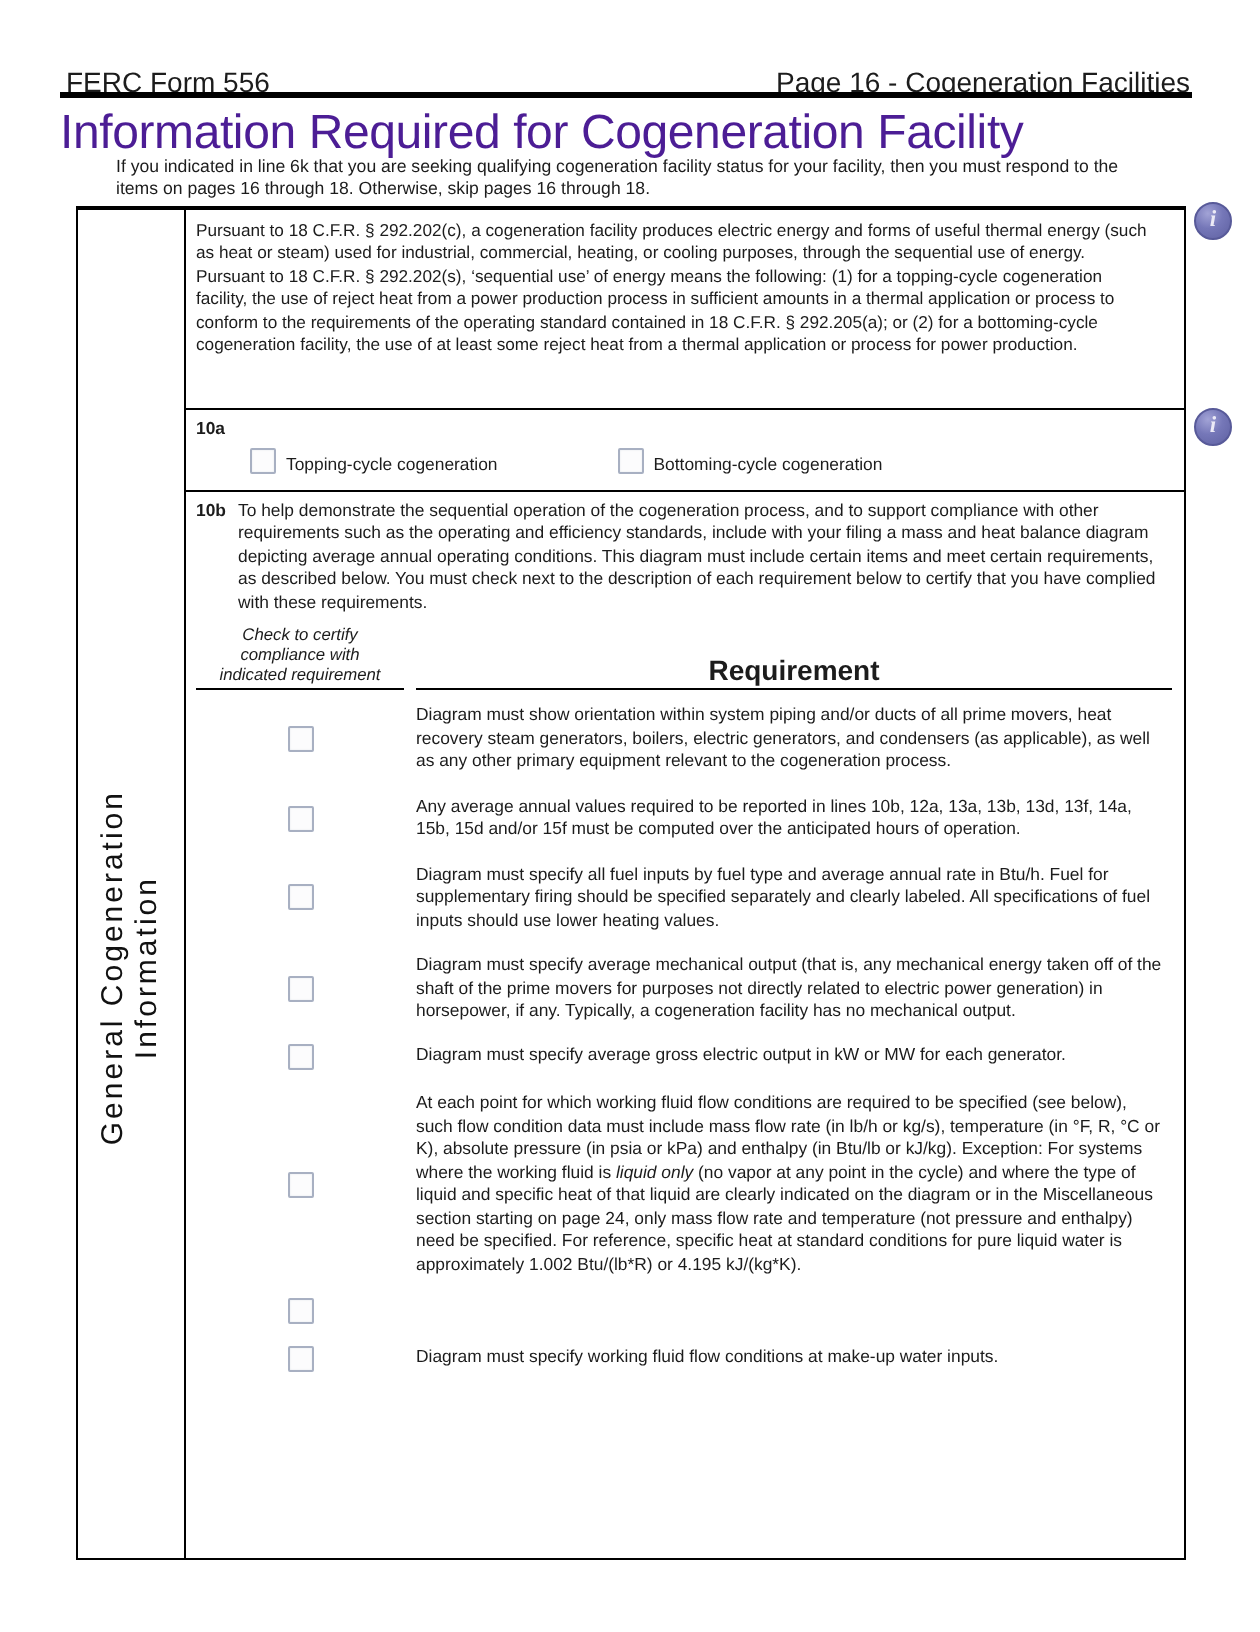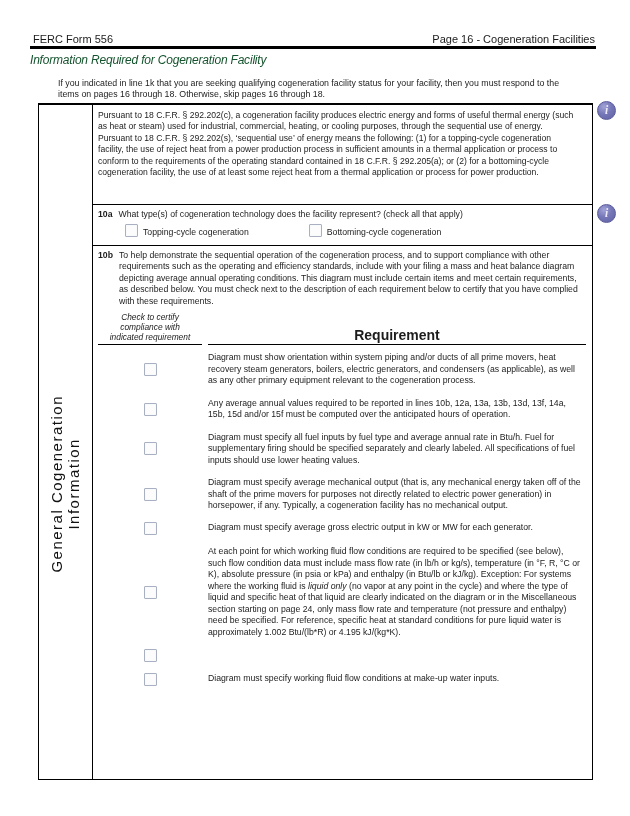--- a/index.html
+++ b/index.html
@@ -4,28 +4,28 @@
 <style>
   html,body{margin:0;padding:0;}
   body{
     width:630px;height:816px;background:#ffffff;position:relative;
     font-family:"Liberation Sans", sans-serif;color:#1c1c1c;
     -webkit-font-smoothing:antialiased;
   }
   .hdr{
     position:absolute;top:33px;left:33px;width:562px;
     display:flex;justify-content:space-between;
-    font-size:11px;color:#1c1c1c;
+    font-size:14px;color:#1c1c1c;
   }
   .hdr-rule{
     position:absolute;top:46px;left:30px;width:566px;height:2.6px;background:#000;
   }
   .page-title{
     position:absolute;top:53px;left:30px;
-    font-size:12px;letter-spacing:-0.2px;color:#14532d;font-style:italic;
+    font-size:24px;letter-spacing:-0.2px;color:#4c1d95;
   }
   .page-instr{
     position:absolute;top:78px;left:58px;width:522px;
     font-size:8.8px;line-height:1.3;
   }
   .main-table{
     position:absolute;top:103px;left:38px;width:555px;height:677px;
     box-sizing:border-box;border:1px solid #000;border-top-width:2px;
     display:flex;
   }
@@ -96,34 +96,33 @@
 </head>
 <body>
 
 <div class="hdr">
   <span>FERC Form 556</span>
   <span>Page 16 - Cogeneration Facilities</span>
 </div>
 <div class="hdr-rule"></div>
 
 <div class="page-title">Information Required for Cogeneration Facility</div>
-<div class="page-instr">If you indicated in line 1k that you are seeking qualifying cogeneration facility status for your facility, then you must respond to the items on pages 16 through 18.  Otherwise, skip pages 16 through 18.</div>
+<div class="page-instr">If you indicated in line 6k that you are seeking qualifying cogeneration facility status for your facility, then you must respond to the items on pages 16 through 18.  Otherwise, skip pages 16 through 18.</div>
 
 <div class="main-table">
   <div class="sidebar">
     <div class="sidebar-label">General Cogeneration Information</div>
   </div>
   <div class="main-col">
 
     <div class="row row-intro">Pursuant to 18 C.F.R. § 292.202(c), a cogeneration facility produces electric energy and forms of useful thermal energy (such as heat or steam) used for industrial, commercial, heating, or cooling purposes, through the sequential use of energy.  Pursuant to 18 C.F.R. § 292.202(s), ‘sequential use’ of energy means the following: (1) for a topping-cycle cogeneration facility, the use of reject heat from a power production process in sufficient amounts in a thermal application or process to conform to the requirements of the operating standard contained in 18 C.F.R. § 292.205(a); or (2) for a bottoming-cycle cogeneration facility, the use of at least some reject heat from a thermal application or process for power production.</div>
 
     <div class="row row-10a">
       <div class="q-line">
         <span class="num">10a</span>
-        <span>What type(s) of cogeneration technology does the facility represent? (check all that apply)</span>
       </div>
       <div class="options">
         <div class="opt opt1">
           <span class="checkbox"></span>
           <span>Topping-cycle cogeneration</span>
         </div>
         <div class="opt opt2">
           <span class="checkbox"></span>
           <span>Bottoming-cycle cogeneration</span>
         </div>

